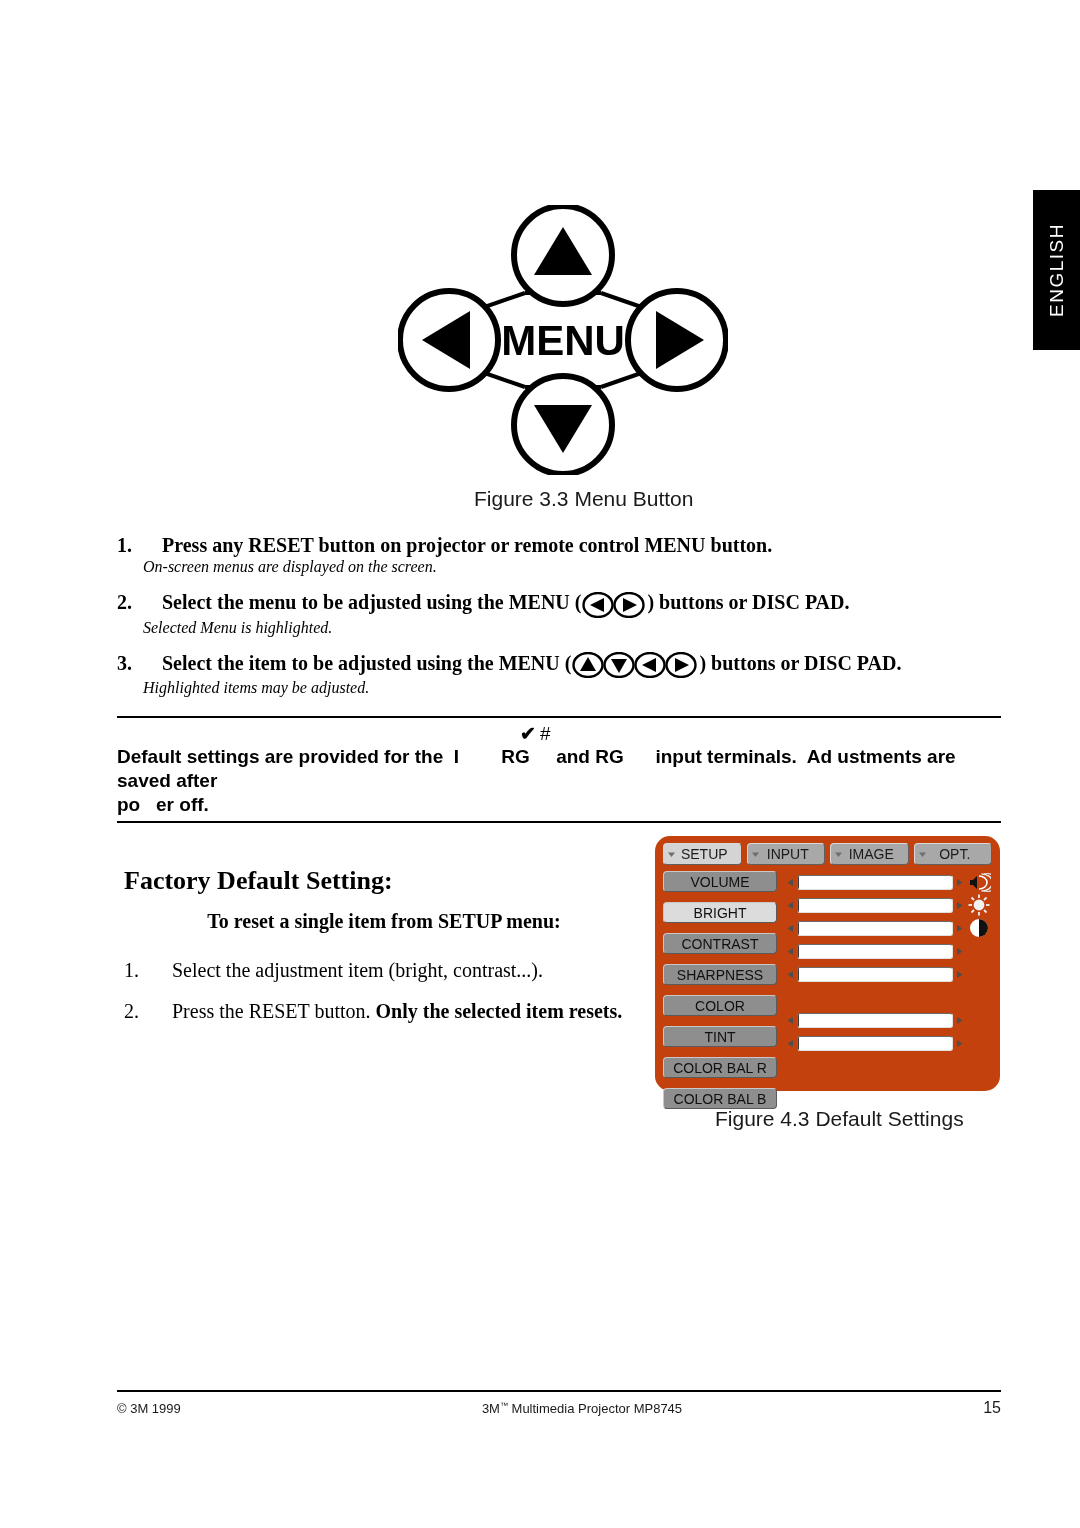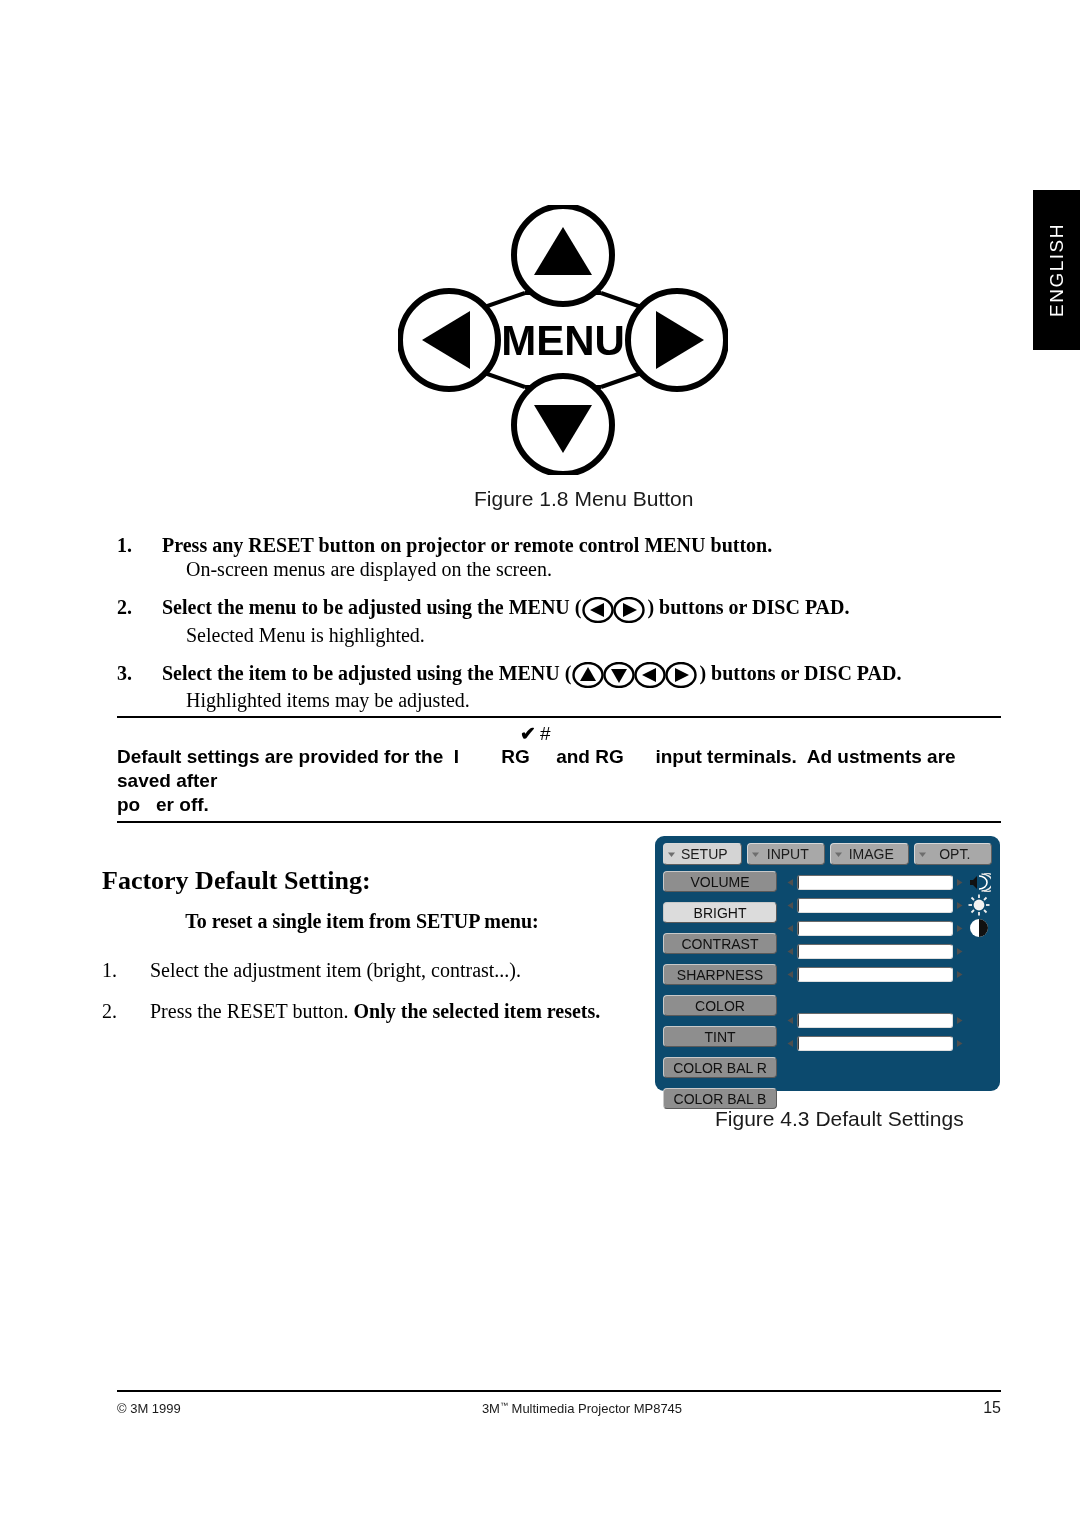--- a/index.html
+++ b/index.html
@@ -91,24 +91,25 @@
     font-size: 20px;
     width: 45px;
     flex: 0 0 45px;
   }
   .step-main {
     font-weight: bold;
     font-size: 20px;
     line-height: 1.22;
   }
   .step-sub {
-    font-size: 20px;
-    margin-left: 69px;
+    font-size: 16px;
+    margin-left: 26px;
     line-height: 1.25;
     font-weight: normal;
+    font-style: italic;
   }
   .inline-btns {
     display: inline-flex;
     vertical-align: middle;
     margin: 0 1px;
   }
   .inline-btns svg { display: block; }
 
   
   #note {
@@ -140,21 +141,21 @@
     font-family: "Liberation Sans", sans-serif;
     font-weight: bold;
     font-size: 19px;
     line-height: 1.27;
     white-space: pre-wrap;
   }
 
   
   #factory {
     position: absolute;
-    left: 102px;
+    left: 124px;
     top: 866px;
     width: 520px;
   }
   #factory-title {
     font-family: "Liberation Serif", serif;
     font-weight: bold;
     font-size: 26px;
     margin-bottom: 14px;
   }
   #factory-sub {
@@ -172,22 +173,22 @@
   .f-step-num { width: 48px; flex: 0 0 48px; }
   .f-step-text b { font-weight: bold; }
 
   
   #osd {
     position: absolute;
     left: 655px;
     top: 836px;
     width: 345px;
     height: 255px;
-    background: #0c4a6e;
-    border-radius: 9px;
+    background: #c2410c;
+    border-radius: 15px;
     box-sizing: border-box;
     padding: 7px 8px 0 8px;
     font-family: "Liberation Sans", sans-serif;
   }
   #osd-tabs {
     display: flex;
     gap: 5px;
     margin-bottom: 6px;
   }
   .osd-tab {
@@ -350,21 +351,21 @@
       </g>
 
       <g>
         <circle cx="279" cy="135" r="49" fill="#fff" stroke="#000" stroke-width="6"></circle>
         <polygon points="306,135 258,106 258,164" fill="#000"></polygon>
       </g>
       <text id="menu-center-text" x="165" y="150" text-anchor="middle" font-family="Liberation Sans, sans-serif" font-size="42" font-weight="bold" fill="#000">MENU</text>
     </svg>
   </div>
 
-  <div class="fig-caption" id="fig42-caption">Figure 1.8 Menu Button</div>
+  <div class="fig-caption" id="fig42-caption">Figure 3.3 Menu Button</div>
 
   <div id="steps">
 
     <div class="step">
       <div class="step-line">
         <div class="step-num">1.</div>
         <div class="step-main">
           <span>Press any RESET button on projector or remote control MENU button.</span>
         </div>
       </div>

